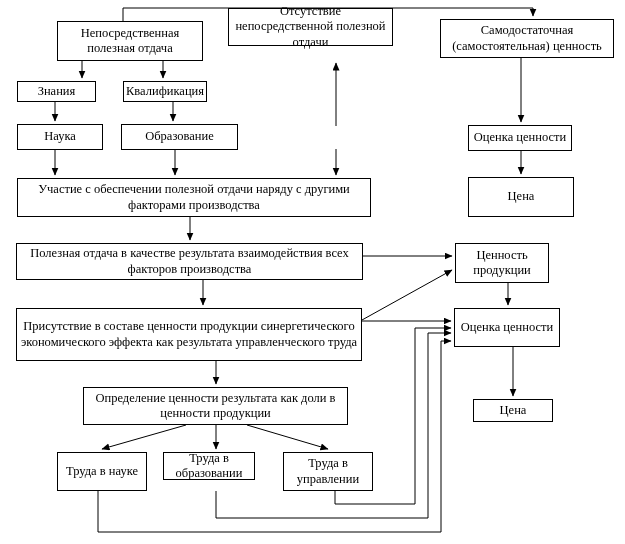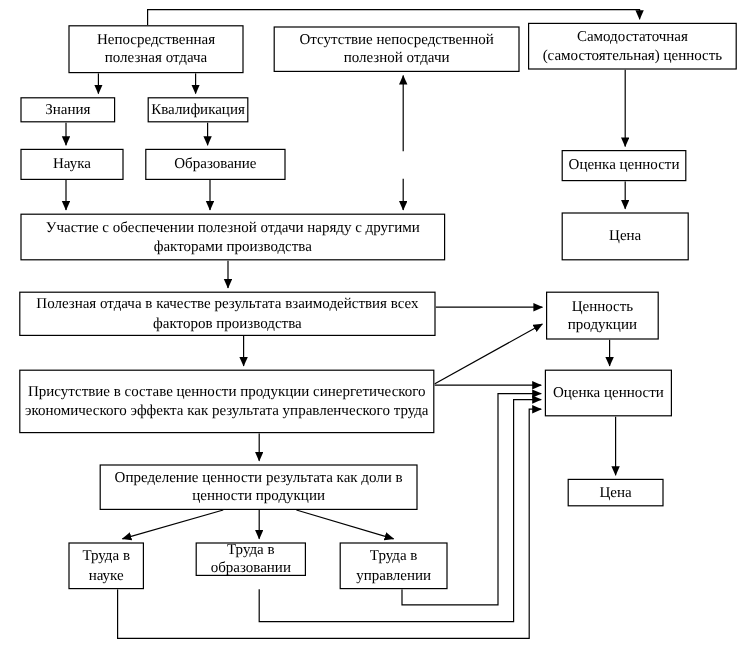--- a/index.html
+++ b/index.html
@@ -50,21 +50,21 @@
     <line x1="216" y1="361" x2="216" y2="384" marker-end="url(#arr)"></line>
     <line x1="186" y1="425" x2="102" y2="449" marker-end="url(#arr)"></line>
     <line x1="216" y1="425" x2="216" y2="449" marker-end="url(#arr)"></line>
     <line x1="247" y1="425" x2="328" y2="449" marker-end="url(#arr)"></line>
     <path d="M98,491 V532 H441 V341 H451" marker-end="url(#arr)"></path>
     <path d="M216,491 V518 H428 V333 H451" marker-end="url(#arr)"></path>
     <path d="M335,491 V504 H415 V328 H451" marker-end="url(#arr)"></path>
   </svg>
 
   <div class="box" style="left:57px;  top:21px;  width:146px; height:40px">Непосредственная полезная отдача</div>
-  <div class="box" style="left:228px; top:22px;  width:205px; height:38px">Отсутствие непосредственной полезной отдачи</div>
+  <div class="box" style="left:228px; top:8px;  width:165px; height:38px">Отсутствие непосредственной полезной отдачи</div>
   <div class="box" style="left:17px;  top:81px;  width:79px;  height:21px">Знания</div>
 
   <div class="box" style="left:440px; top:19px;  width:174px; height:39px">Самодостаточная (самостоятельная) ценность</div>
   <div class="box" style="left:123px; top:81px;  width:84px; height:21px">Квалификация</div>
 
   <div class="box" style="left:17px;  top:124px; width:86px;  height:26px">Наука</div>
   <div class="box" style="left:121px; top:124px; width:117px; height:26px">Образование</div>
   <div class="box" style="left:468px; top:125px; width:104px; height:26px">Оценка ценности</div>
 
   <div class="box" style="left:17px;  top:178px; width:354px; height:39px">Участие с обеспечении полезной отдачи наряду с другими факторами производства</div>
@@ -72,17 +72,17 @@
 
   <div class="box" style="left:16px;  top:243px; width:347px; height:37px">Полезная отдача в качестве результата взаимодействия всех факторов производства</div>
   <div class="box" style="left:455px; top:243px; width:94px; height:40px">Ценность продукции</div>
 
   <div class="box" style="left:16px;  top:308px; width:346px; height:53px">Присутствие в составе ценности продукции синергетического экономического эффекта как результата управленческого труда</div>
   <div class="box" style="left:454px; top:308px; width:106px; height:39px">Оценка ценности</div>
 
   <div class="box" style="left:83px;  top:387px; width:265px; height:38px">Определение ценности результата как доли в ценности продукции</div>
   <div class="box" style="left:473px; top:399px; width:80px;  height:23px">Цена</div>
 
-  <div class="box" style="left:57px;  top:452px; width:63px;  height:39px">Труда в науке</div>
+  <div class="box" style="left:57px;  top:452px; width:90px;  height:39px">Труда в науке</div>
   <div class="box" style="left:163px; top:452px; width:92px;  height:28px">Труда в образовании</div>
   <div class="box" style="left:283px; top:452px; width:90px;  height:39px">Труда в управлении</div>
 
 </div>
 
 </body></html>

